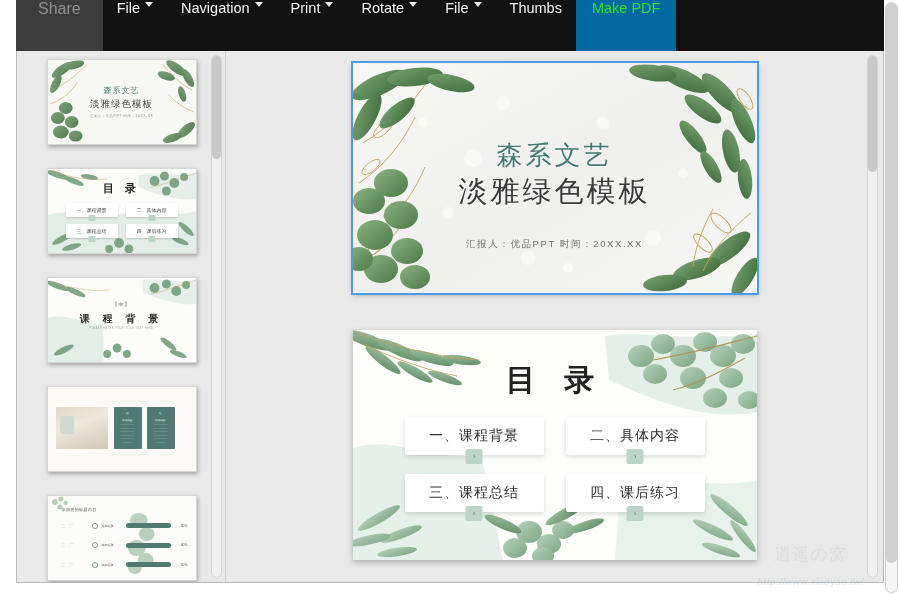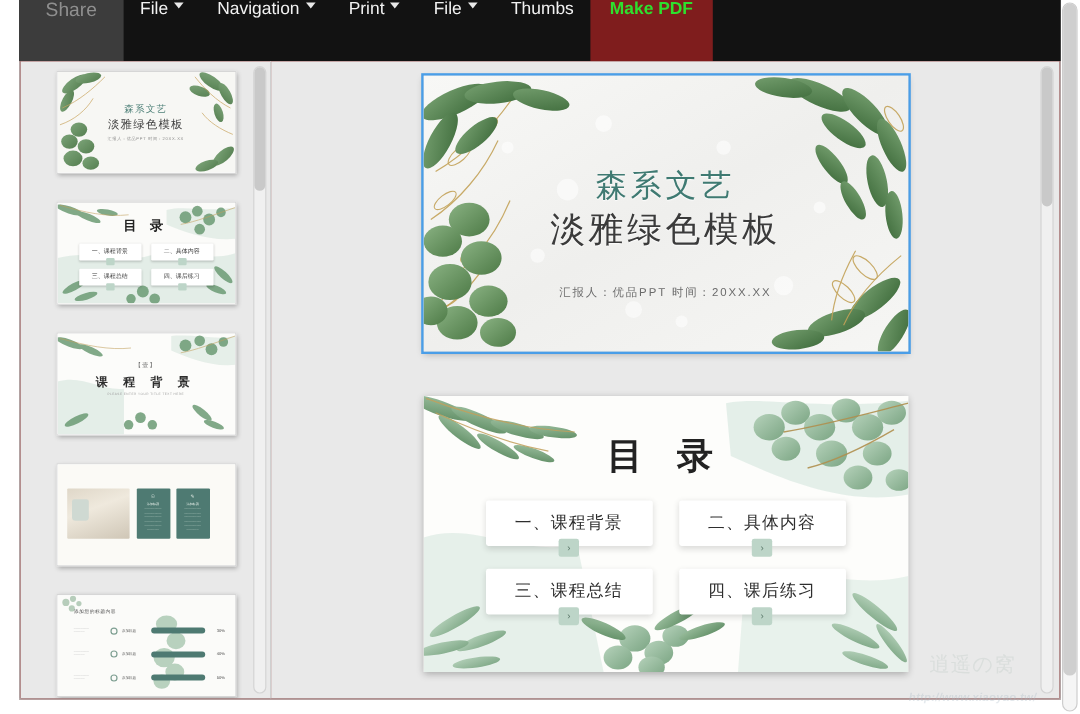--- a/index.html
+++ b/index.html
@@ -37,41 +37,41 @@
     cursor: default;
     user-select: none;
   }
   .menu-item.share {
     background: #3c3c3c;
     color: #8f8f8f;
     font-size: 16px;
     padding: 0 22px;
   }
   .menu-item.makepdf {
-    background: #7f1d1d;
+    background: #0369a1;
     color: #2ee02e;
-    font-weight: bold;
+    font-weight: normal;
     padding: 0 16px;
   }
   .caret {
     width: 0; height: 0;
     border-left: 4px solid transparent;
     border-right: 4px solid transparent;
     border-top: 5px solid #e8e8e8;
     margin-top: 2px;
   }
 
   
   .workspace {
     position: absolute;
     left: 16px; top: 51px;
     width: 868px; height: 532px;
     border: 1px solid #b9b9b9;
     border-top: none;
-    background: #7f1d1d;
+    background: #c4b5fd;
     display: flex;
     overflow: hidden;
   }
 
   
   .sidebar {
     position: relative;
     width: 209px;
     height: 100%;
     background: #e9e9e9;
@@ -330,20 +330,24 @@
       <span>Navigation</span>
       <span class="caret"></span>
     </div>
 
 
     <div class="menu-item">
       <span>Print</span>
       <span class="caret"></span>
     </div>
 
+    <div class="menu-item">
+      <span>Rotate</span>
+      <span class="caret"></span>
+    </div>
 
     <div class="menu-item">
       <span>File</span>
       <span class="caret"></span>
     </div>
 
     <div class="menu-item">
       <span>Thumbs</span>
     </div>
 

